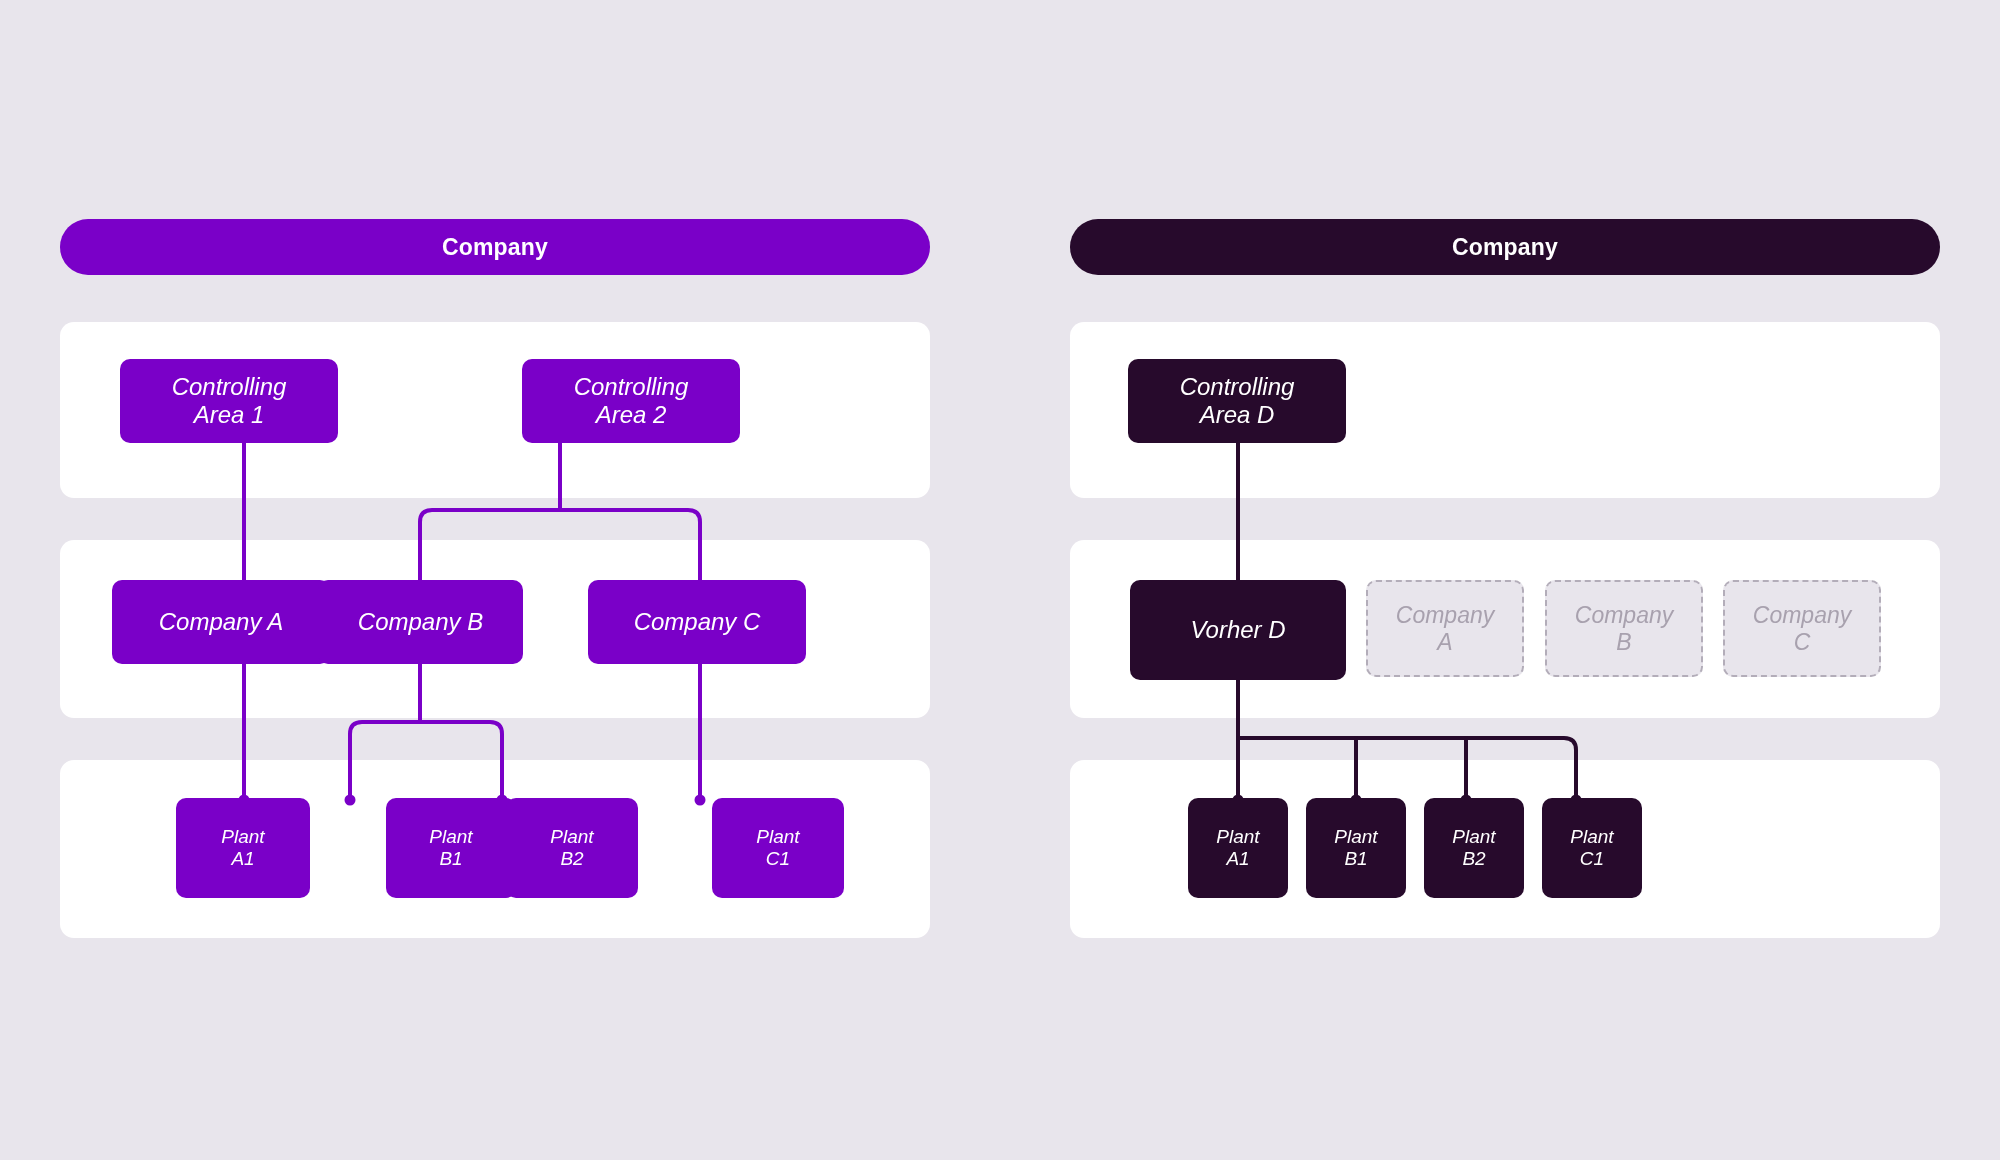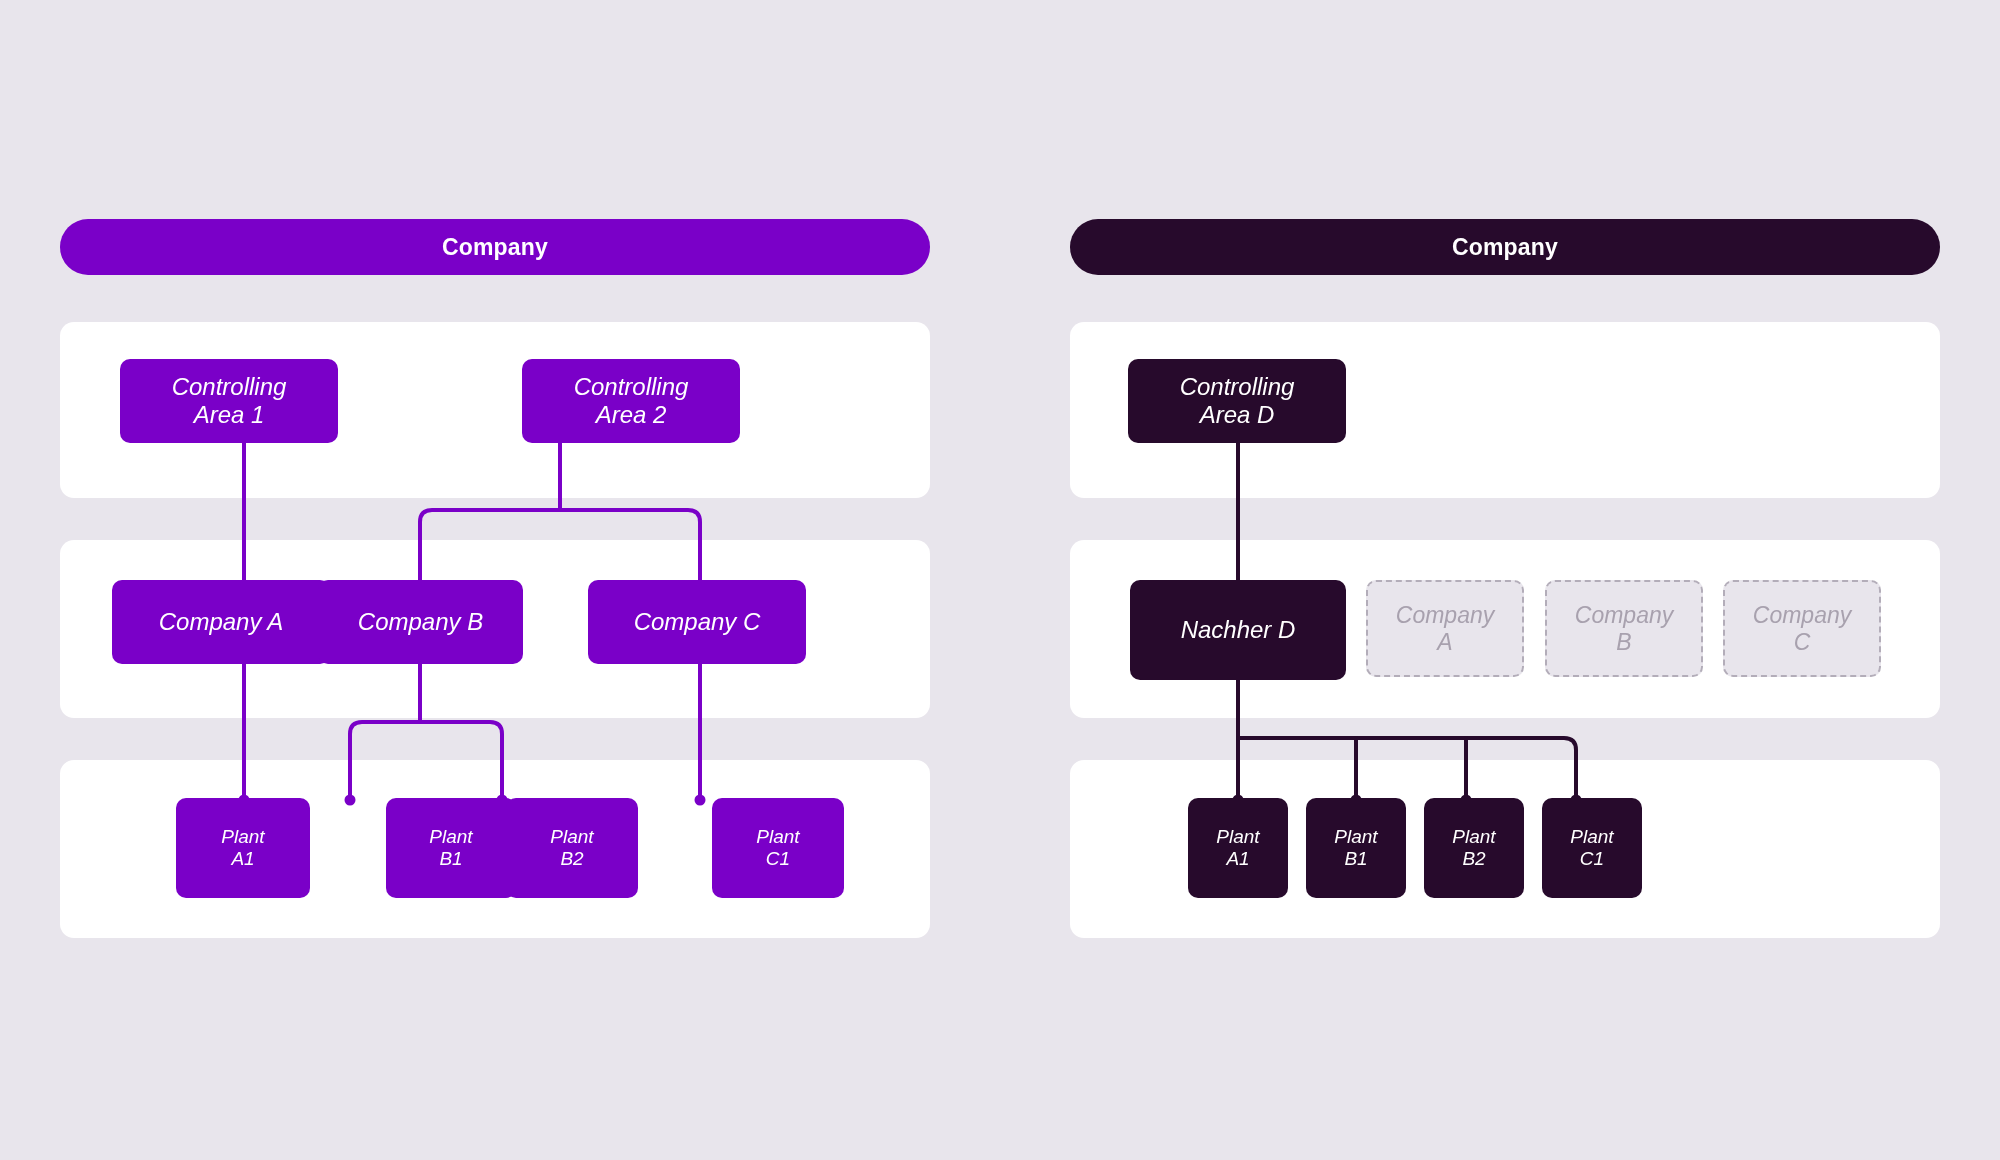--- a/index.html
+++ b/index.html
@@ -207,21 +207,21 @@
         <circle cx="506" cy="800" r="5.5"></circle>
       </g>
     </svg>
 
     <div class="node dark f-ca" style="left:58px; top:359px; width:218px; height:84px;">
       <span class="label">Controlling
 Area D</span>
     </div>
 
     <div class="node dark f-co" style="left:60px; top:580px; width:216px; height:100px;">
-      <span class="label">Nachher D</span>
+      <span class="label">Vorher D</span>
     </div>
     <div class="node ghost f-ghost" style="left:296px; top:580px; width:158px; height:97px;">
       <span class="label">Company
 A</span>
     </div>
     <div class="node ghost f-ghost" style="left:475px; top:580px; width:158px; height:97px;">
       <span class="label">Company
 B</span>
     </div>
     <div class="node ghost f-ghost" style="left:653px; top:580px; width:158px; height:97px;">

